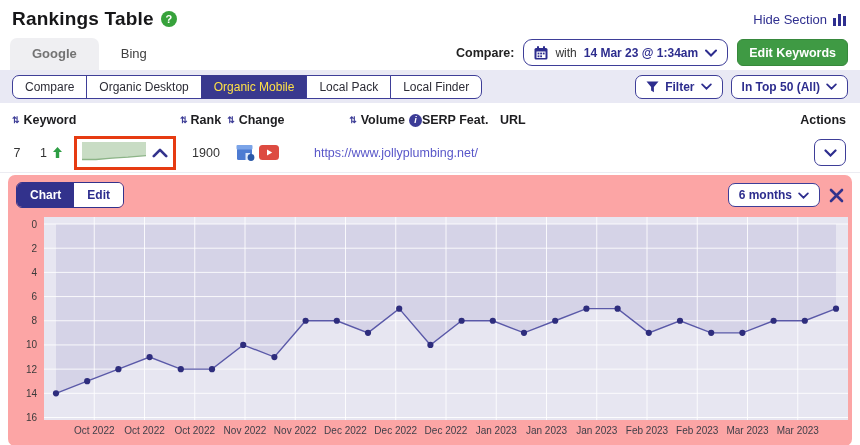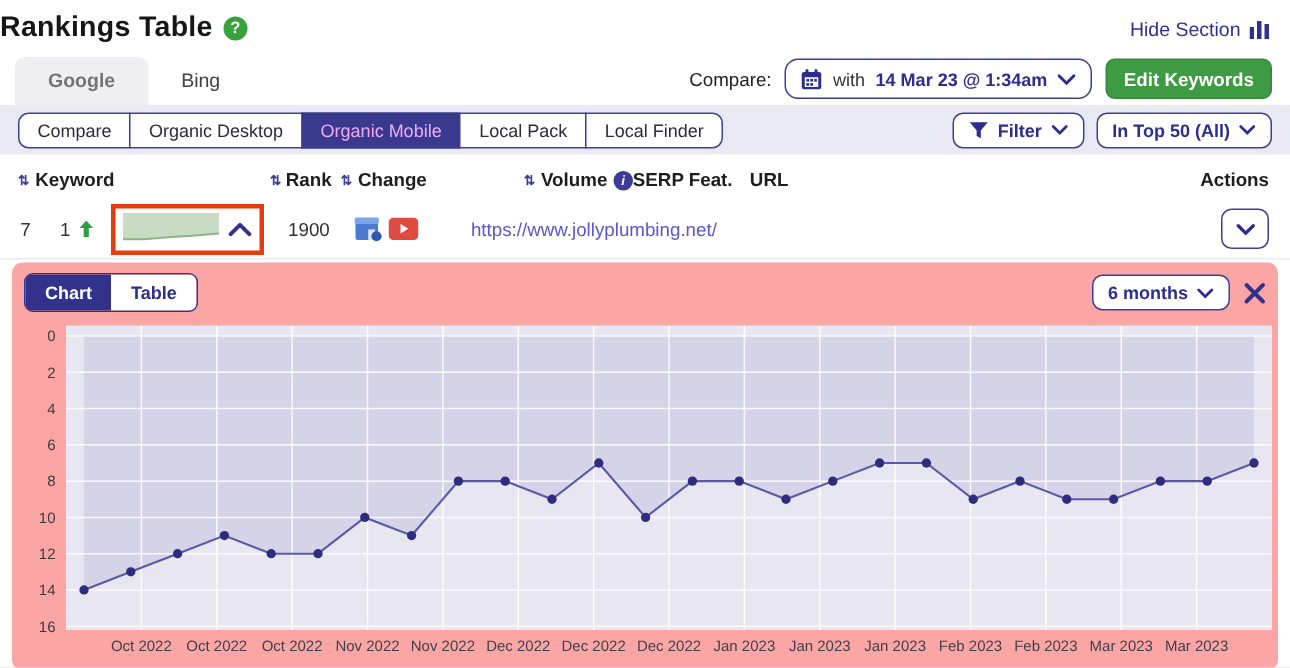--- a/index.html
+++ b/index.html
@@ -1,49 +1,49 @@
 <!DOCTYPE html>
 <html><head>
 <meta charset="utf-8">
 <style>
   * { margin:0; padding:0; box-sizing:border-box; }
   html,body { width:860px; height:445px; background:#ffffff; overflow:hidden;
               font-family:"Liberation Sans", sans-serif; }
 
   
-  .hdr { display:flex; justify-content:space-between; align-items:center; padding:8px 14px 2px 0; }
+  .hdr { display:flex; justify-content:space-between; align-items:center; padding:8px 14px 2px 12px; }
   .hdr-left { display:flex; align-items:center; gap:7px; }
   .page-title { font-size:19px; font-weight:bold; color:#161618; letter-spacing:.2px; }
   .help-badge { width:16px; height:16px; border-radius:50%; background:#37a23b; color:#fff;
                 font-size:11px; font-weight:bold; display:flex; align-items:center; justify-content:center; }
   .hide-section { display:flex; align-items:center; gap:6px; color:#2f2f8f; font-size:13px; cursor:pointer; }
 
   
   .tabs-row { display:flex; justify-content:space-between; align-items:flex-end; padding:6px 12px 0 10px; }
   .tabs { display:flex; }
   .tab { padding:8px 22px 9px; font-size:13px; color:#404040; border-radius:7px 7px 0 0; cursor:pointer; }
   .tab.active { background:#efeff2; font-weight:bold; color:#737373; }
   .compare-cluster { display:flex; align-items:center; gap:9px; padding-bottom:4px; }
-  .compare-label { font-size:12.5px; font-weight:normal; color:#222; }
+  .compare-label { font-size:12.5px; font-weight:bold; color:#222; }
   .date-range { display:flex; align-items:center; gap:7px; border:1px solid #3e3e98; border-radius:9px;
                 background:#fff; height:27px; padding:0 10px; cursor:pointer; }
   .date-txt { font-size:12px; color:#2d2d8e; font-weight:bold; }
   .with-txt { font-size:12px; color:#333; }
   .btn-green { background:#3f9a44; border:1px solid #37883c; color:#fff; font-size:12.5px; font-weight:bold;
                border-radius:6px; padding:5px 11px; height:27px; cursor:pointer; }
 
   
   .filter-bar { background:#e9e9f4; display:flex; justify-content:space-between; align-items:center;
                 padding:5px 12px; height:33px; }
   .seg-group { display:inline-flex; }
   .seg { background:#fff; border:1px solid #3e3e98; color:#2c2c36; font-size:12px; padding:4px 12px;
          margin-left:-1px; cursor:pointer; }
   .seg:first-child { border-radius:7px 0 0 7px; margin-left:0; }
   .seg:last-child { border-radius:0 7px 7px 0; }
-  .seg.active { background:#39398e; color:#f0abfc; border-color:#39398e; }
+  .seg.active { background:#39398e; color:#fde047; border-color:#39398e; }
   .bar-right { display:flex; gap:8px; }
   .btn-outline { display:flex; align-items:center; gap:6px; background:#fff; border:1px solid #3e3e98;
                  color:#2d2d8e; font-size:12px; font-weight:bold; border-radius:7px; padding:4px 10px; cursor:pointer; }
 
   
   .thead, .trow { display:flex; align-items:center; }
   .thead { padding:10px 0 6px; font-size:12.5px; font-weight:bold; color:#1d1d20; }
   .trow  { padding:4px 0; height:40px; font-size:12.5px; color:#333; border-bottom:1px solid #ececf2; }
   .c-keyword { flex:0 0 180px; padding-left:12px; display:flex; align-items:center; gap:4px; }
   .c-rank    { flex:0 0 34px; display:flex; justify-content:center; align-items:center; gap:3px; }
@@ -215,21 +215,21 @@
         <polyline points="1,1.5 6,6.5 11,1.5" fill="none" stroke="#2d2d8e" stroke-width="2.2" stroke-linecap="round"></polyline>
       </svg>
     </div>
   </div>
 </div>
 
 <div class="chart-panel">
   <div class="chart-toolbar">
     <div class="toggle-group">
       <div class="toggle active">Chart</div>
-      <div class="toggle">Table</div>
+      <div class="toggle">Edit</div>
     </div>
     <div class="chart-tools-right">
       <div class="btn-outline">
         <span>6 months</span>
         <svg width="11" height="7" viewBox="0 0 12 8">
           <polyline points="1,1.5 6,6.5 11,1.5" fill="none" stroke="#2d2d8e" stroke-width="2" stroke-linecap="round"></polyline>
         </svg>
       </div>
       <span class="close-x">
         <svg width="15" height="15" viewBox="0 0 15 15">

